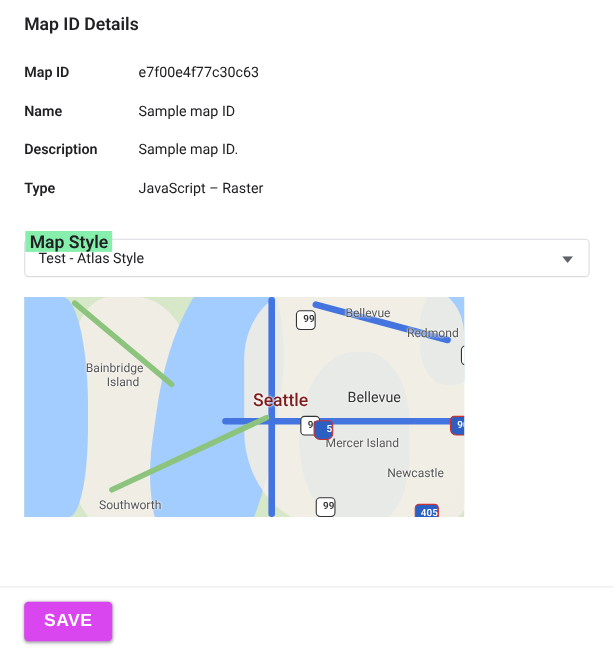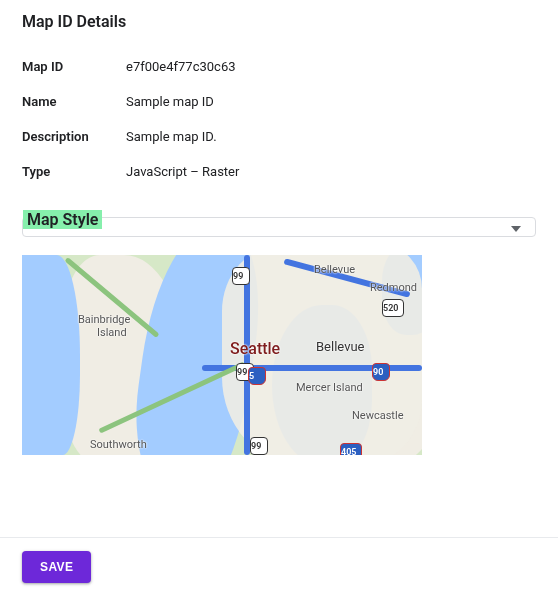--- a/index.html
+++ b/index.html
@@ -106,47 +106,48 @@
     .ml-newcastle { left: 330px; top: 154px; }
     .ml-southworth { left: 68px; top: 183px; }
     .shield {
       position: absolute;
       width: 18px; height: 18px;
       background: #fff;
       border: 1.5px solid #333;
       border-radius: 4px;
       font-size: 9px;
       line-height: 16px;
-      text-align: left;
+      text-align: right;
       font-weight: 600;
       color: #333;
+      margin-left: 37px;
     }
     .shield.blue { background: #2b5fc1; border: 1.5px solid #c33; color: #fff; border-radius: 4px 4px 6px 6px;}
     .s99a { left: 210px; top: 12px; }
     .s99b { left: 214px; top: 108px; }
     .s99c { left: 228px; top: 182px; }
     .s5 { left: 226px; top: 112px; }
     .s90 { left: 350px; top: 108px; }
     .s405 { left: 318px; top: 188px; width:22px;}
     .s520 { left: 360px; top: 44px; width:22px;}
     .footer {
       position: absolute;
       bottom: 0;
       left: 0;
       right: 0;
       border-top: 1px solid #e8eaed;
       padding: 13px 22px;
     }
     .save-btn {
-      background: #6d28d9;
+      background: #d946ef;
       color: #fff;
       border: none;
       border-radius: 4px;
       padding: 9px 18px;
-      font-size: 12px;
+      font-size: 16px;
       font-weight: 600;
       letter-spacing: 0.4px;
       cursor: pointer;
       box-shadow: 0 1px 2px rgba(60,64,67,0.3), 0 1px 3px 1px rgba(60,64,67,0.15);
     }
   </style>
 </head>
 <body>
 
 <div class="content">
@@ -167,20 +168,21 @@
     </div>
     <div class="detail-row">
       <div class="detail-label">Type</div>
       <div class="detail-value">JavaScript – Raster</div>
     </div>
   </div>
 
   <div class="styles-section">
     <div class="select-wrap">
       <span class="select-label">Map Style</span>
+      <div class="select-value">Test - Atlas Style</div>
       <span class="select-caret">
         <svg width="10" height="6" viewBox="0 0 10 6">
             <path d="M0 0 L5 6 L10 0 Z" fill="#5f6368"></path>
           </svg>
       </span>
     </div>
 
     <div class="map-preview">
       <div class="land l1"></div>
       <div class="land l2"></div>

